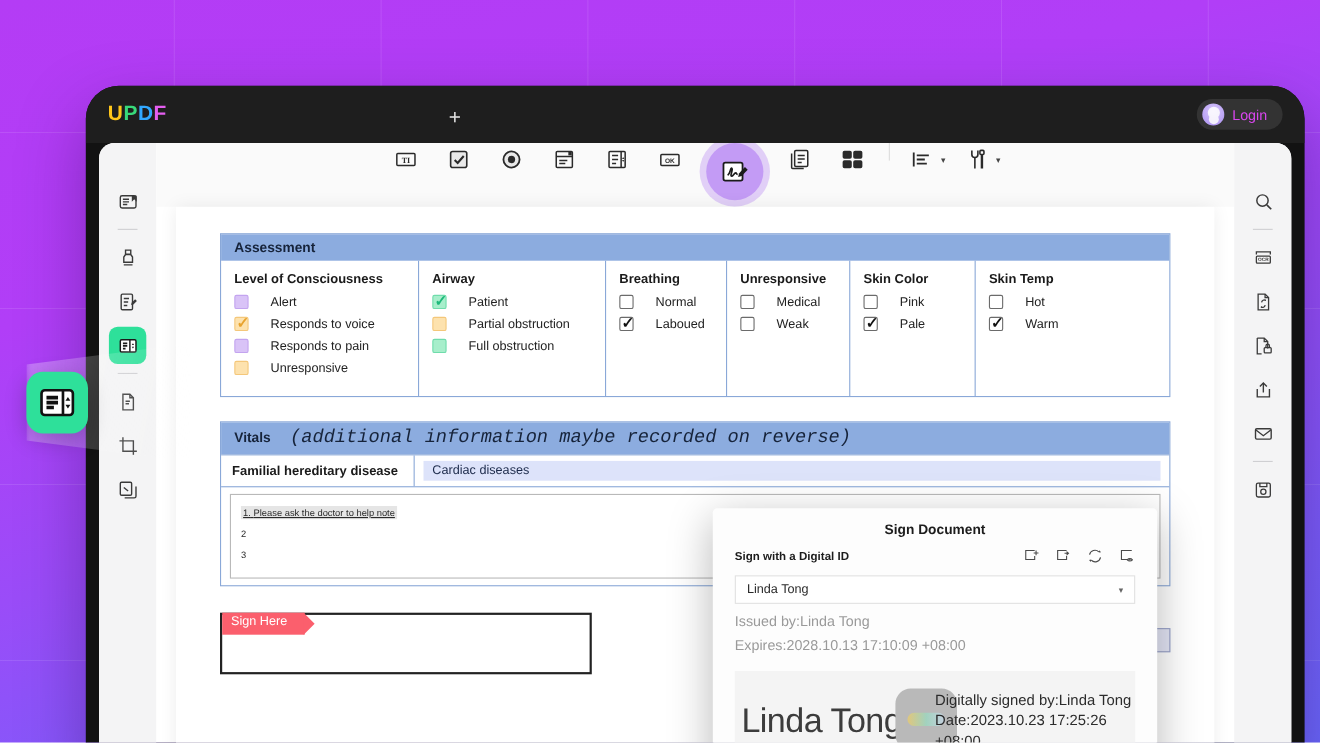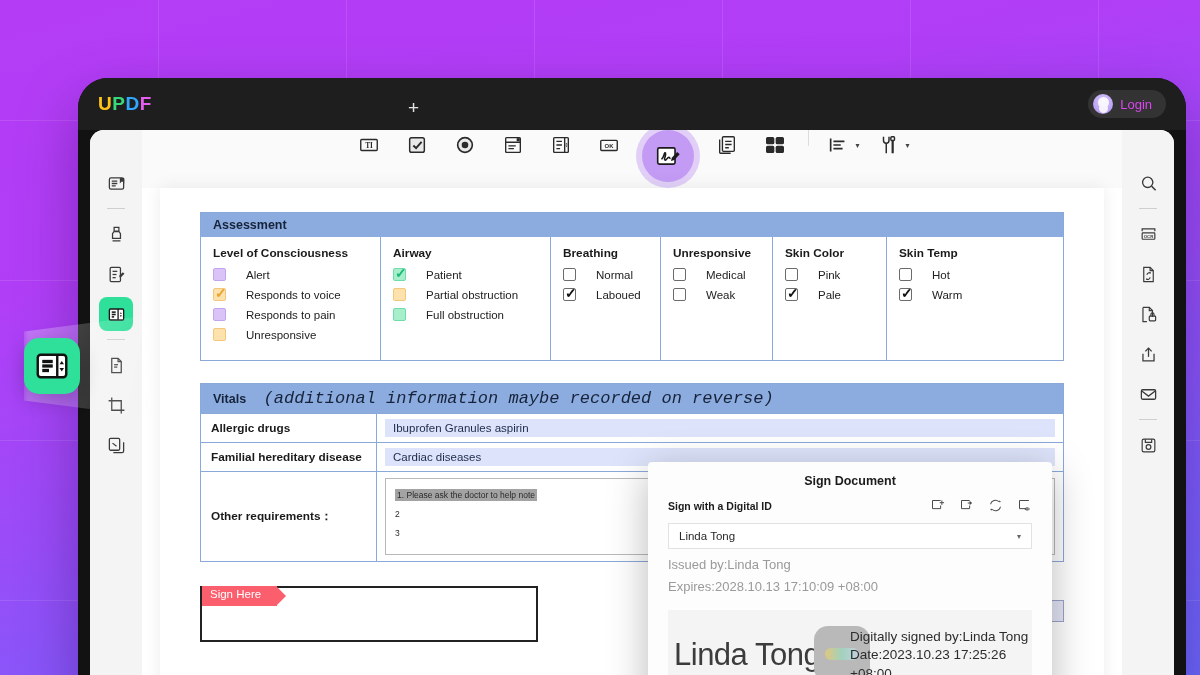--- a/index.html
+++ b/index.html
@@ -106,21 +106,21 @@
   .vitals { margin-top:22px; border:1px solid #8aa8d8; }
   .vrow { display:flex; border-top:1px solid #8aa8d8; }
   .vrow:first-child { border-top:none; }
   .vlabel { width:176px; flex:0 0 176px; font-weight:bold; padding:6px 10px; font-size:11.8px;
             border-right:1px solid #8aa8d8; display:flex; align-items:center; }
   .vval { flex:1; padding:5px 8px; display:flex; align-items:center; }
   .field { background:#dde3fa; padding:3px 8px; font-size:11.5px; color:#1c2a4a; width:100%; }
   .vval.notes { padding:6px 8px; }
   .notebox { border:1px solid #b9b9b9; background:#fff; width:100%; padding:7px 9px; min-height:74px; }
   .noteline { font-size:8.5px; color:#2a2a2a; margin:4px 0 9px; }
-  .noteline .hl { background:#a3a3a3; padding:1px 2px; }
+  .noteline .hl { background:#e5e5e5; padding:1px 2px;text-decoration:underline; }
 
   .signbox { margin-top:24px; width:338px; height:56px; border:2px solid #222; background:#fff; position:relative; }
   .signtag { position:absolute; left:0; top:-2px; height:20px; background:#fb5f6d; color:#fff;
              font-size:11.5px; padding:2px 16px 2px 8px; }
   .signtag::after{ content:""; position:absolute; right:-9px; top:0; border:10px solid transparent;
                    border-left-color:#fb5f6d; border-right-width:0; }
 
   .dropdown { position:absolute; right:0; bottom:20px; width:64px; height:22px;
               background:#e4e6f6; border:1px solid #9aa3c9; display:flex; align-items:center;
               justify-content:center; cursor:pointer; }
@@ -494,33 +494,26 @@
 
           </div>
         </div>
 
         <div class="vitals">
           <div class="sec-head">
             <span>Vitals</span>
             <span class="note">(additional information maybe recorded on reverse)</span>
           </div>
           <div class="vrow">
-            <div class="vlabel">Allergic drugs</div>
-            <div class="vval">
-              <span class="field">Ibuprofen Granules  aspirin</span>
-            </div>
-          </div>
-          <div class="vrow">
             <div class="vlabel">Familial hereditary disease</div>
             <div class="vval">
               <span class="field">Cardiac diseases</span>
             </div>
           </div>
           <div class="vrow">
-            <div class="vlabel">Other requirements：</div>
             <div class="vval notes">
               <div class="notebox">
                 <div class="noteline"><span class="hl"><span>1.</span> <span>Please ask the doctor to help note</span></span></div>
                 <div class="noteline"><span>2</span></div>
                 <div class="noteline"><span>3</span></div>
               </div>
             </div>
           </div>
         </div>
 

